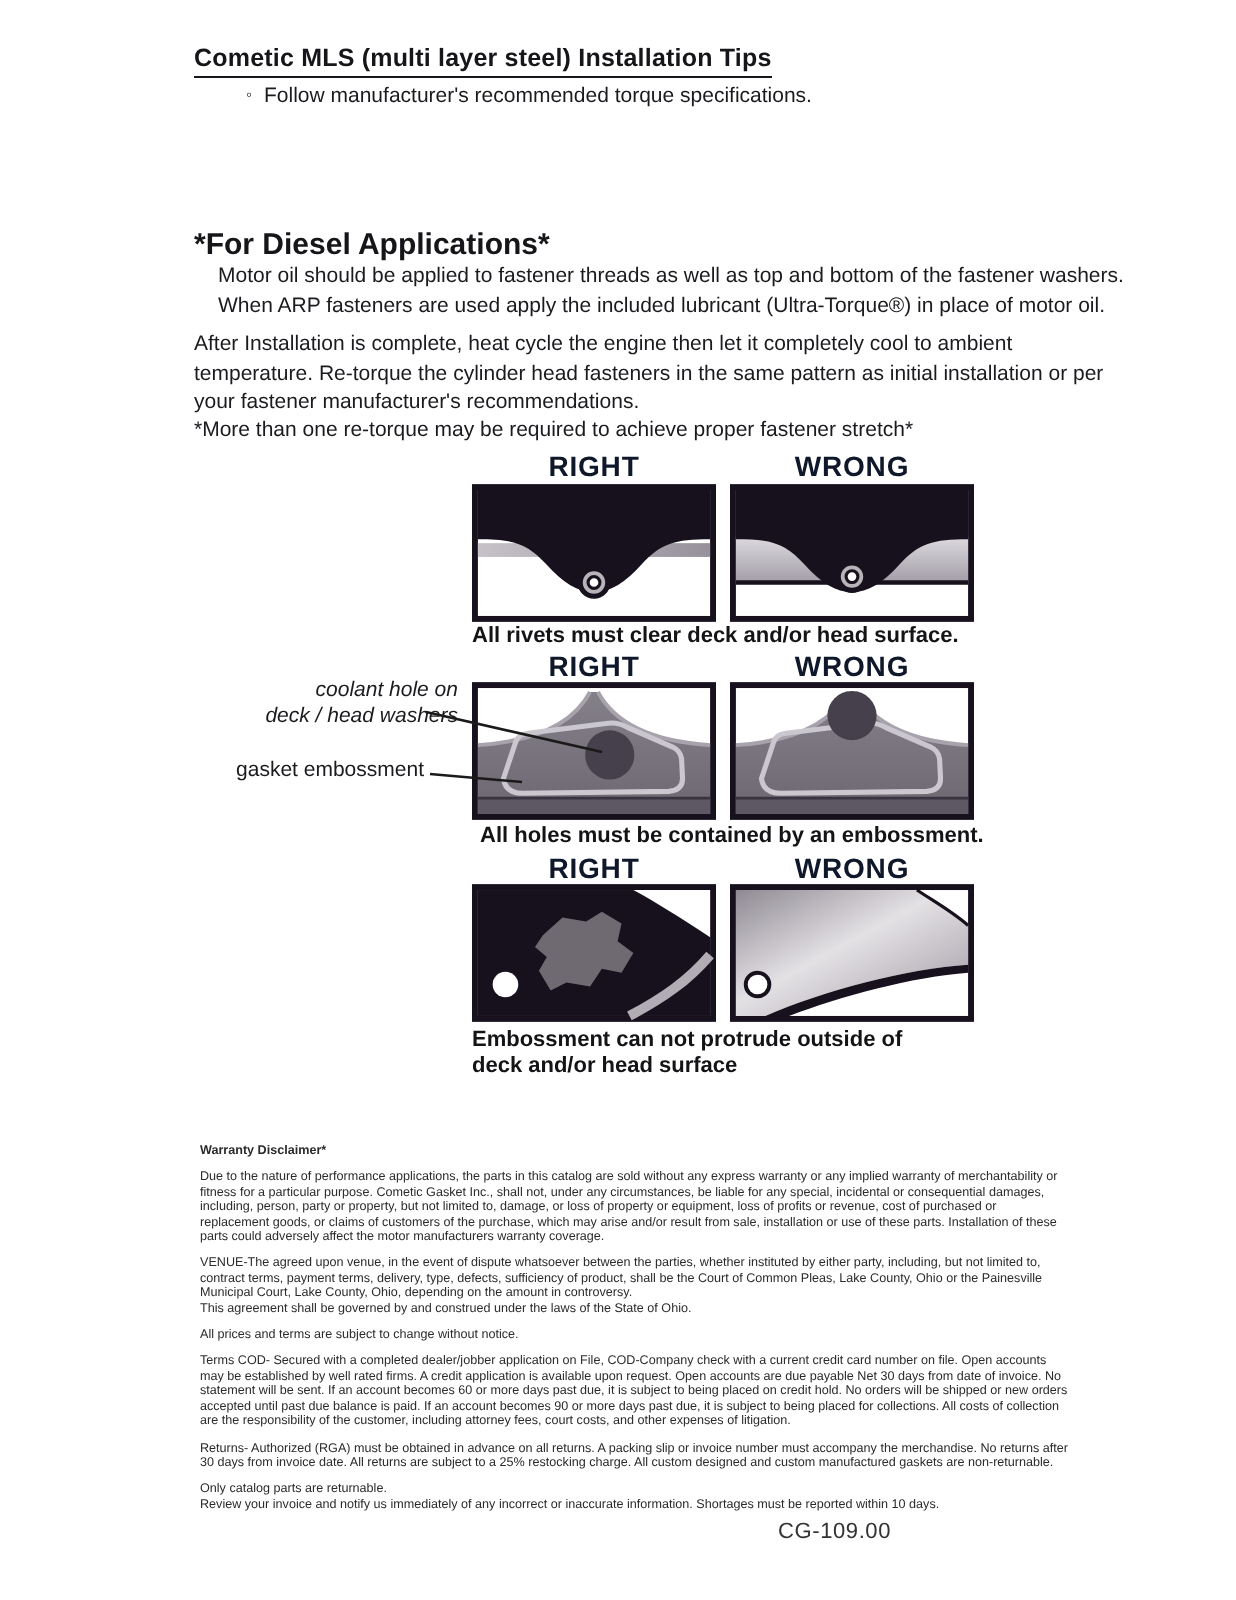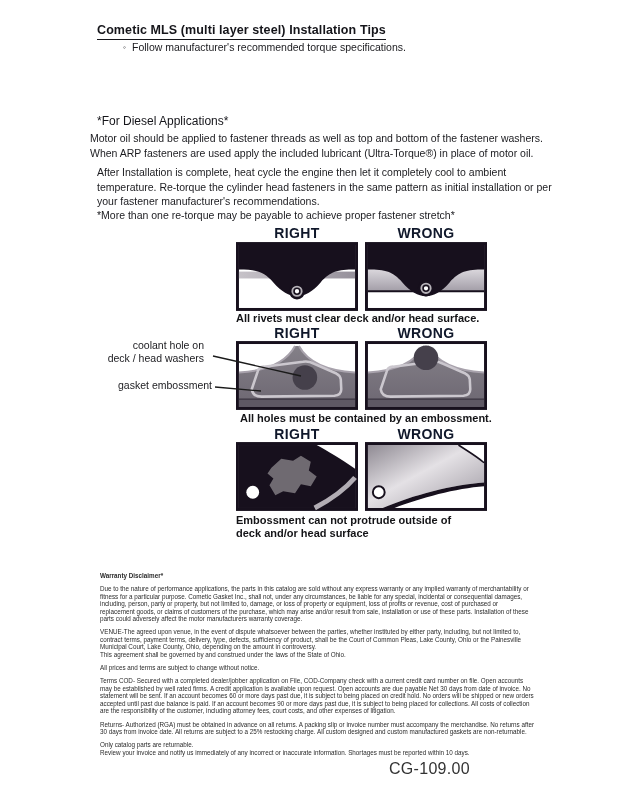--- a/index.html
+++ b/index.html
@@ -9,49 +9,49 @@
   }
   .abs{position:absolute;}
   .title{
     font-size:12.5px;font-weight:bold;letter-spacing:.1px;color:#15151a;
     border-bottom:1.5px solid #15151a;padding-bottom:2px;display:inline-block;white-space:nowrap;
   }
   .bullets{font-size:10.5px;line-height:14.6px;white-space:nowrap;color:#1b1b1f;}
   .b .m{display:inline-block;width:9px;font-size:8.5px;vertical-align:1px;}
   .sb{padding-left:18px;}
   .sb .m2{display:inline-block;width:8px;font-size:10px;}
-  .h2{font-size:12px;font-weight:normal;color:#15151a;white-space:nowrap;}
+  .h2{font-size:15px;font-weight:bold;color:#15151a;white-space:nowrap;}
   .para{font-size:10.5px;line-height:14.6px;width:460px;color:#1b1b1f;}
   .hdr{position:absolute;width:122px;text-align:center;font-size:14px;font-weight:600;
        letter-spacing:.4px;color:#0f172a;}
   .panel{position:absolute;width:122px;height:69px;display:block;}
   .cap{position:absolute;font-size:11px;font-weight:600;color:#141417;line-height:12.5px;}
   .nowrap{white-space:nowrap;}
   .ann{position:absolute;font-size:10.5px;line-height:12.5px;text-align:right;color:#1b1b1f;}
   .disc{position:absolute;left:100px;top:572px;width:434px;font-size:6.3px;line-height:7.4px;color:#2b2b2b;}
   .disc .hd{font-weight:bold;margin:0 0 6px 0;}
   .dp{margin:0 0 6px 0;}
   .dp.tight{margin-bottom:0;}
-  .code{position:absolute;font-size:16px;color:#333;letter-spacing:.3px;}
+  .code{position:absolute;font-size:11px;color:#333;letter-spacing:.3px;}
 </style>
 </head>
 <body>
 
 <div class="abs" style="left:97px;top:20px;">
   <span class="title">Cometic MLS (multi layer steel) Installation Tips</span>
 </div>
 
 <div class="abs bullets" style="left:78px;top:40px;margin-left:45px;">
   <div class="b"><span class="m">◦</span><span>Follow manufacturer's recommended torque specifications.</span></div>
 </div>
 
 <div class="abs h2" style="left:97px;top:114px;">*For Diesel Applications*</div>
-<div class="abs para" style="left:90px;top:131px;">Motor oil should be applied to fastener threads as well as top and bottom of the fastener washers. When ARP fasteners are used apply the included lubricant (Ultra-Torque®) in place of motor oil.</div>
+<div class="abs para" style="left:109px;top:131px;">Motor oil should be applied to fastener threads as well as top and bottom of the fastener washers. When ARP fasteners are used apply the included lubricant (Ultra-Torque®) in place of motor oil.</div>
 <div class="abs para" style="left:97px;top:165px;">After Installation is complete, heat cycle the engine then let it completely cool to ambient temperature. Re-torque the cylinder head fasteners in the same pattern as initial installation or per your fastener manufacturer's recommendations.</div>
-<div class="abs para nowrap" style="left:97px;top:208px;">*More than one re-torque may be payable to achieve proper fastener stretch*</div>
+<div class="abs para nowrap" style="left:97px;top:208px;">*More than one re-torque may be required to achieve proper fastener stretch*</div>
 
 <div class="hdr" style="left:236px;top:225px;">RIGHT</div>
 <div class="hdr" style="left:365px;top:225px;">WRONG</div>
 
 <svg class="panel" style="left:236px;top:242px;" viewBox="0 0 124 70">
   <defs>
     <linearGradient id="deckR" x1="0" y1="0" x2="1" y2="0">
       <stop offset="0" stop-color="#c6c2c8"></stop>
         <stop offset="1" stop-color="#96919b"></stop>
     </linearGradient>
@@ -76,21 +76,21 @@
   <path d="M3,3 H121 V28 C103,28 96,30 86,41 C78,50 70,55 62,55 C54,55 46,50 38,41 C28,30 21,28 3,28 Z" fill="#17101d"></path>
   <circle cx="62" cy="47" r="7" fill="#b7b3b9" stroke="#17101d" stroke-width="2.6"></circle>
   <circle cx="62" cy="47" r="3" fill="#ffffff" stroke="#17101d" stroke-width="1.6"></circle>
 </svg>
 
 <div class="cap nowrap" style="left:236px;top:312px;">All rivets must clear deck and/or head surface.</div>
 
 <div class="hdr" style="left:236px;top:325px;">RIGHT</div>
 <div class="hdr" style="left:365px;top:325px;">WRONG</div>
 
-<div class="ann" style="left:88px;top:339px;width:116px;">
+<div class="ann" style="left:113px;top:339px;width:116px;font-style:italic;">
   <div>coolant hole on</div>
   <div>deck / head washers</div>
 </div>
 <div class="ann" style="left:96px;top:379px;width:116px;">
   <div>gasket embossment</div>
 </div>
 
 <svg class="panel" style="left:236px;top:341px;" viewBox="0 0 124 70">
   <defs>
     <linearGradient id="bodyR" x1="0" y1="0" x2="0" y2="1">

